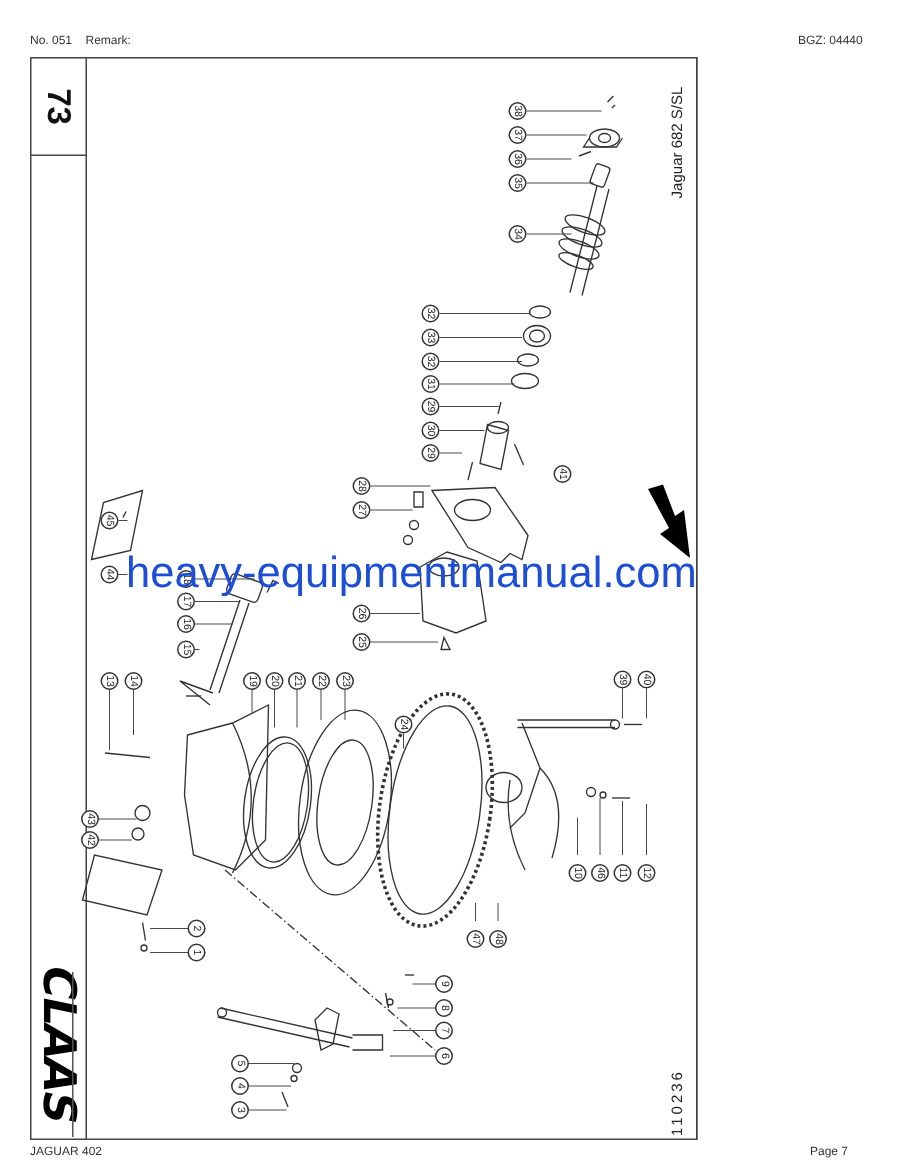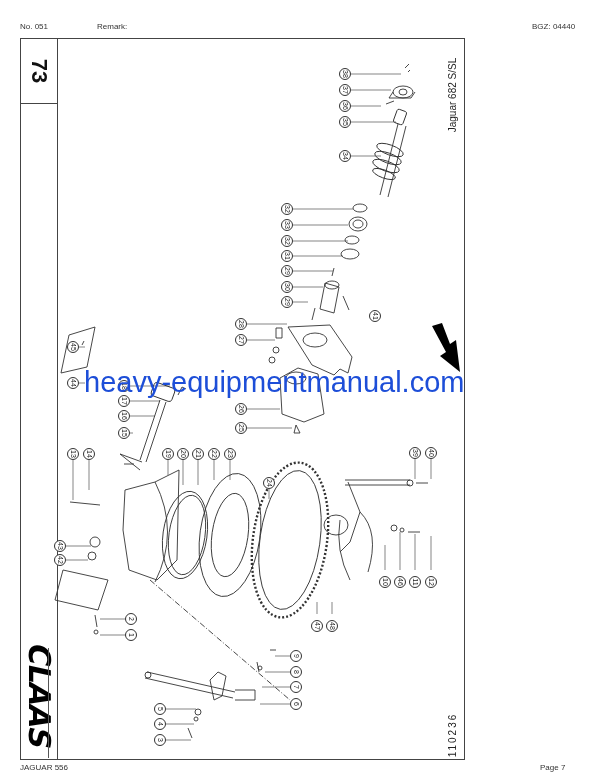--- a/index.html
+++ b/index.html
@@ -35,21 +35,21 @@
   .callout span { position: absolute; left: 50%; top: 50%;
                   transform: translate(-50%,-50%) rotate(90deg);
                   font-size: 7px; color: #222; white-space: nowrap; }
   .watermark { position: absolute; left: 84px; top: 366px; font-size: 29px; color: #1d4ed8;
                white-space: nowrap; letter-spacing: 0px; }
 </style>
 </head>
 <body>
 
 <div class="hdr" style="left:20px;">No. 051</div>
-<div class="hdr" style="left:57px;margin-left:40px;">Remark:</div>
+<div class="hdr" style="left:57px;">Remark:</div>
 <div class="hdr" style="left:532px;">BGZ: 04440</div>
 
 <div class="frame"></div>
 <div class="sidebar"></div>
 <div class="sheet-no">
   <span>73</span>
 </div>
 <div class="logo">
   <span>CLAAS</span>
 </div>
@@ -330,14 +330,14 @@
     <div class="callout" style="left: 154px; top: 718px;">
       <span>4</span>
     </div>
     <div class="callout" style="left: 154px; top: 734px;">
       <span>3</span>
     </div>
   </div>
 
 <div class="watermark">heavy-equipmentmanual.com</div>
 
-<div class="ftr" style="left:20px;">JAGUAR 556</div>
+<div class="ftr" style="left:20px;">JAGUAR 402</div>
 <div class="ftr" style="left:540px;">Page 7</div>
 
 </body></html>

